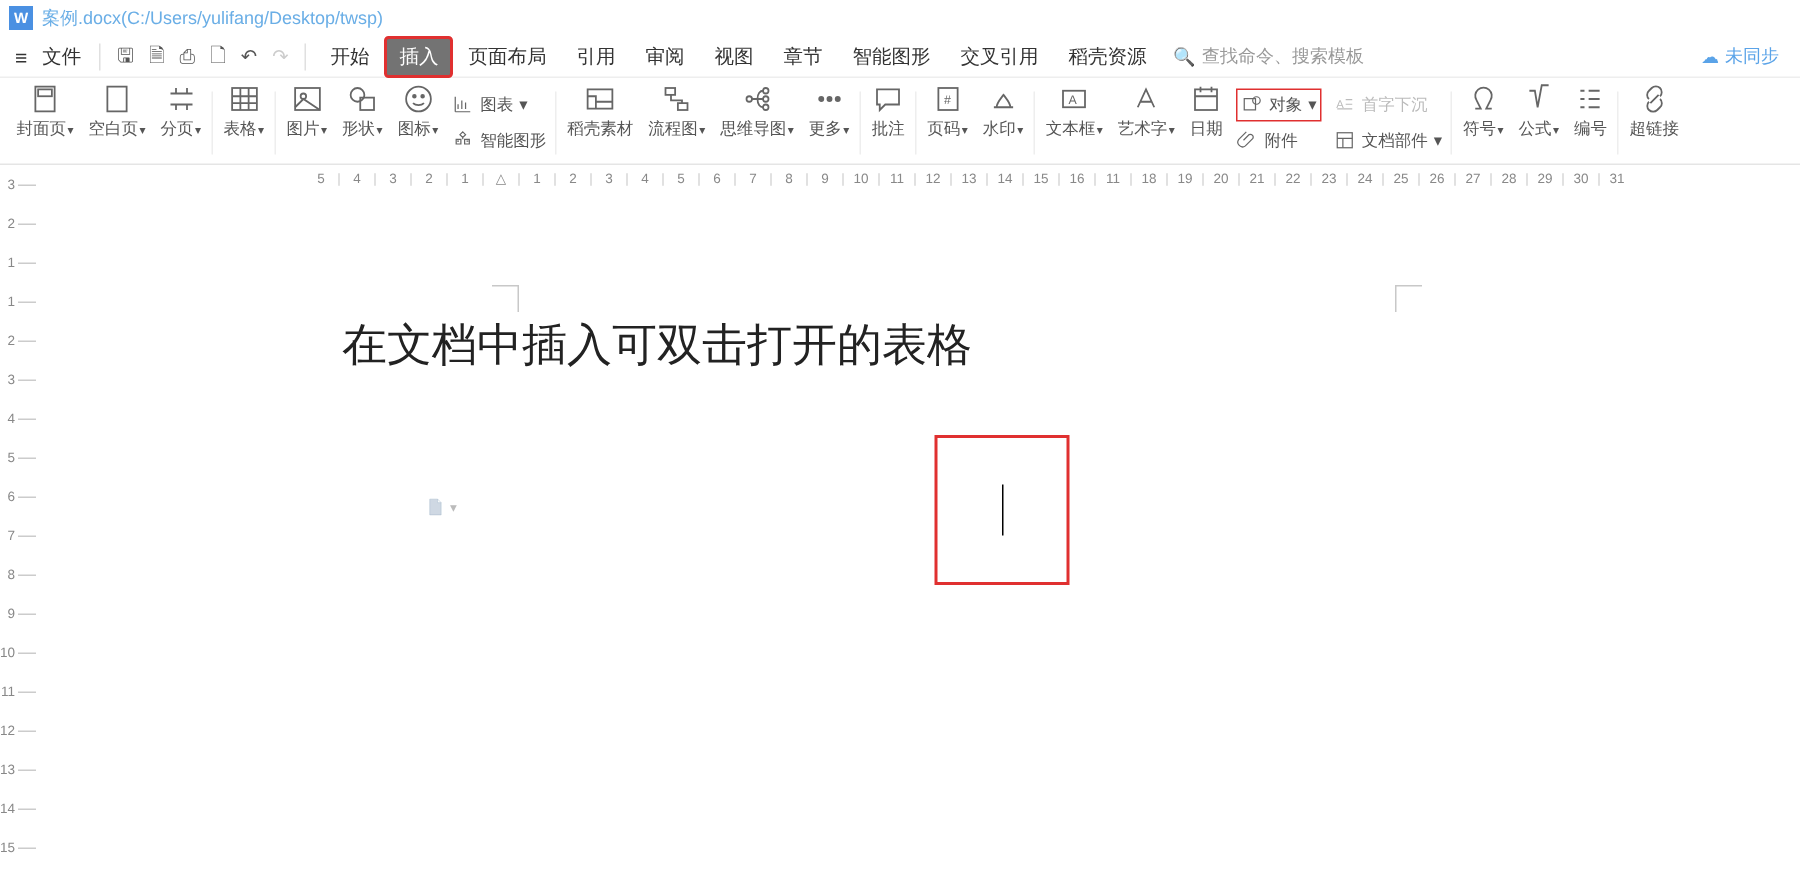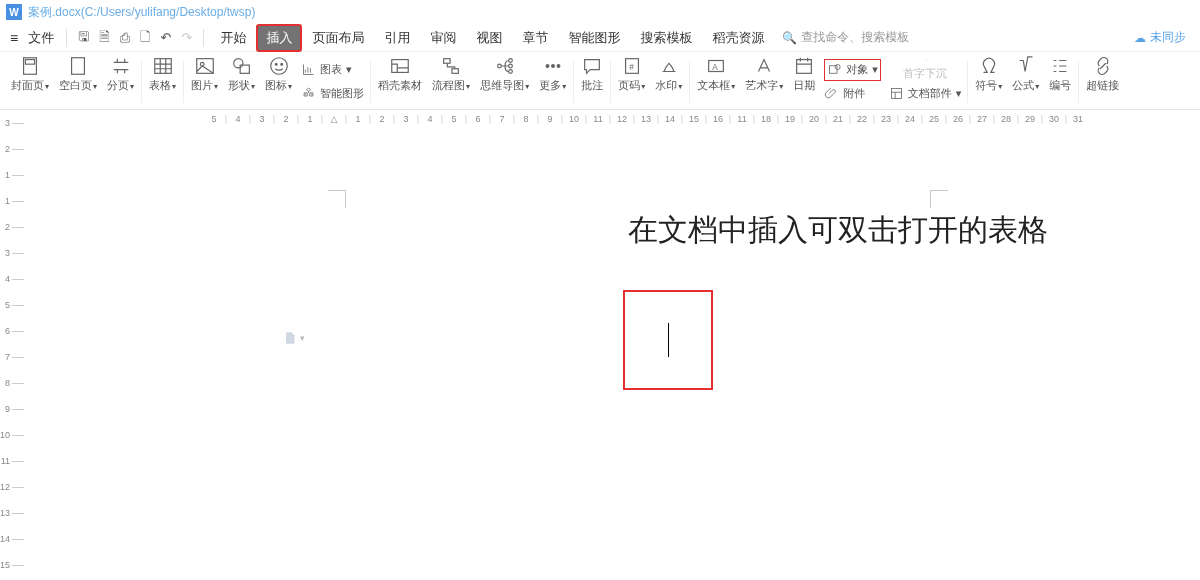--- a/index.html
+++ b/index.html
@@ -24,37 +24,37 @@
 .rbtn { display: flex; flex-direction: column; align-items: center; justify-content: flex-end; height: 54px; padding: 0 5px; cursor: pointer; }
 .rbtn .ic { height: 28px; display: flex; align-items: center; justify-content: center; color: #666; font-size: 18px; }
 .rbtn .ic svg { width: 22px; height: 22px; stroke: #666; fill: none; stroke-width: 1.3; }
 .rbtn .lbl { font-size: 11px; color: #555; padding-bottom: 16px; white-space: nowrap; }
 .rbtn .lbl .dd { font-size: 8px; margin-left: 1px; }
 .rsep { width: 1px; height: 42px; background: #eee; margin: 0 2px; }
 .ribbon .stack { display: flex; flex-direction: column; height: 54px; justify-content: center; gap: 2px; padding: 0 4px; }
 .ribbon .srow { display: flex; align-items: center; font-size: 11px; color: #555; gap: 4px; height: 22px; cursor: pointer; }
 .ribbon .srow svg { width: 15px; height: 15px; stroke: #666; fill: none; stroke-width: 1.3; }
 .ribbon .srow.hl { border: 1.5px solid #e03030; padding: 0 2px; }
-.ribbon .srow.dis { color: #bbb; flex-direction: column; }
+.ribbon .srow.dis { color: #bbb; }
 .ribbon .srow.dis svg { stroke: #bbb; }
 .workspace { display: flex; height: 470px; background: #fff; }
 .vruler { width: 28px; background: #fff; position: relative; padding-top: 8px; }
 .vruler .tick { position: absolute; left: 0; width: 28px; display: flex; align-items: center; font-size: 9px; color: #888; }
 .vruler .tick .num { width: 12px; text-align: right; padding-right: 2px; }
 .vruler .tick .ln { flex:1; border-top: 1px solid #ccc; margin-right: 4px;}
 .docarea { flex: 1; background: #fff; position: relative; }
 .hruler { height: 18px; background: #fff; display: flex; align-items: center; font-size: 9px; color: #888; padding-left: 180px; position: relative; }
 .hruler .ht { display: flex; align-items: center; }
 .hruler .ht .n { width: 12px; text-align: center; }
 .hruler .ht .b { width: 12px; text-align: center; color: #ccc; }
 .page { position: absolute; top: 30px; left: 200px; width: 820px; height: 430px; background: #fff; }
 .page .corner { position: absolute; width: 18px; height: 18px; }
 .page .corner.tl { top: 50px; left: 100px; border-left: 1px solid #c8c8c8; border-bottom: 1px solid #c8c8c8; transform: rotate(180deg);}
 .page .corner.tr { top: 50px; right: 100px; border-right: 1px solid #c8c8c8; border-bottom: 1px solid #c8c8c8; transform: rotate(180deg);}
-.page .title { position: absolute; top: 70px; left: 0; right: 0; text-align: right; font-family: Liberation Serif, serif; font-size: 30px; color: #222; }
+.page .title { position: absolute; top: 70px; left: 0; right: 0; text-align: left; font-family: Liberation Serif, serif; font-size: 30px; color: #222; }
 .page .cursorbox { position: absolute; top: 150px; left: 395px; width: 90px; height: 100px; border: 2px solid #e03030; display:flex; align-items:center; justify-content:center; }
 .page .cursorbox .caret { width: 1px; height: 34px; background: #000; }
 .page .docicon { position: absolute; top: 190px; left: 55px; display: flex; align-items: center; color: #bbb; font-size: 13px; gap: 3px; }
 .page .docicon svg { width: 14px; height: 16px; fill: #cfd8e3; stroke:#9fb3c8; stroke-width:0.5;}
 </style>
 </head>
 <body>
 
 <div class="titlebar">
   <span class="logo">W</span>
@@ -76,21 +76,21 @@
   </div>
   <div class="tabs">
     <span class="tab">开始</span>
     <span class="tab active hl">插入</span>
     <span class="tab">页面布局</span>
     <span class="tab">引用</span>
     <span class="tab">审阅</span>
     <span class="tab">视图</span>
     <span class="tab">章节</span>
     <span class="tab">智能图形</span>
-    <span class="tab">搜索模板</span>
+    <span class="tab">交叉引用</span>
     <span class="tab">稻壳资源</span>
   </div>
   <div class="search">
     <span class="mag">🔍</span>
     <span>查找命令、搜索模板</span>
   </div>
   <div class="spacer"></div>
   <div class="sync">
     <span>☁</span>
     <span>未同步</span>

